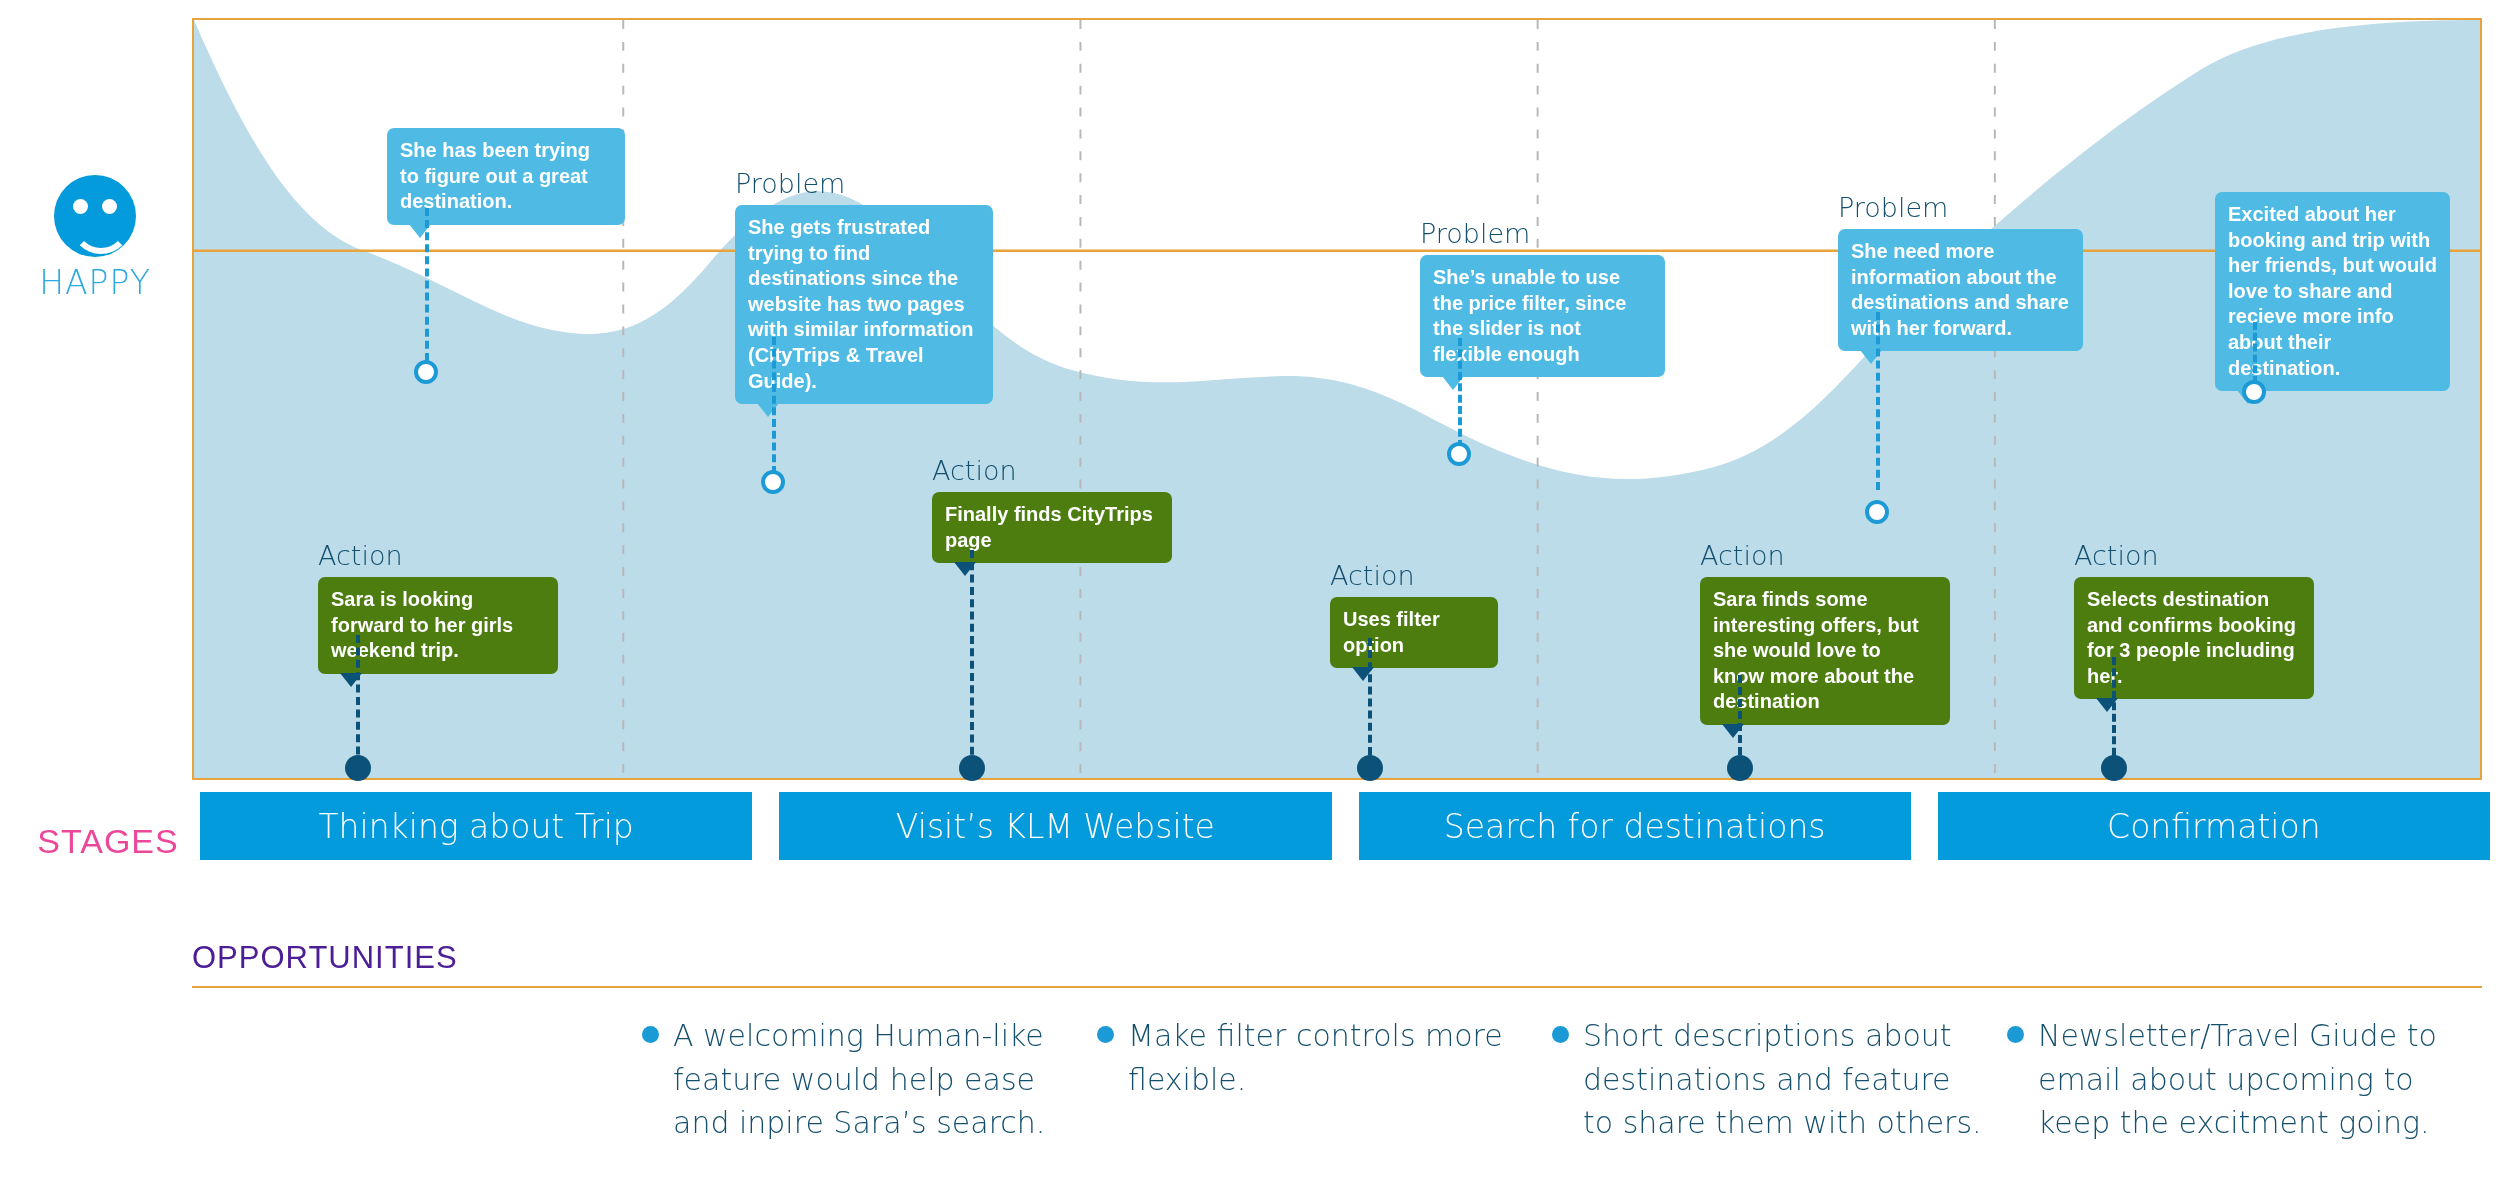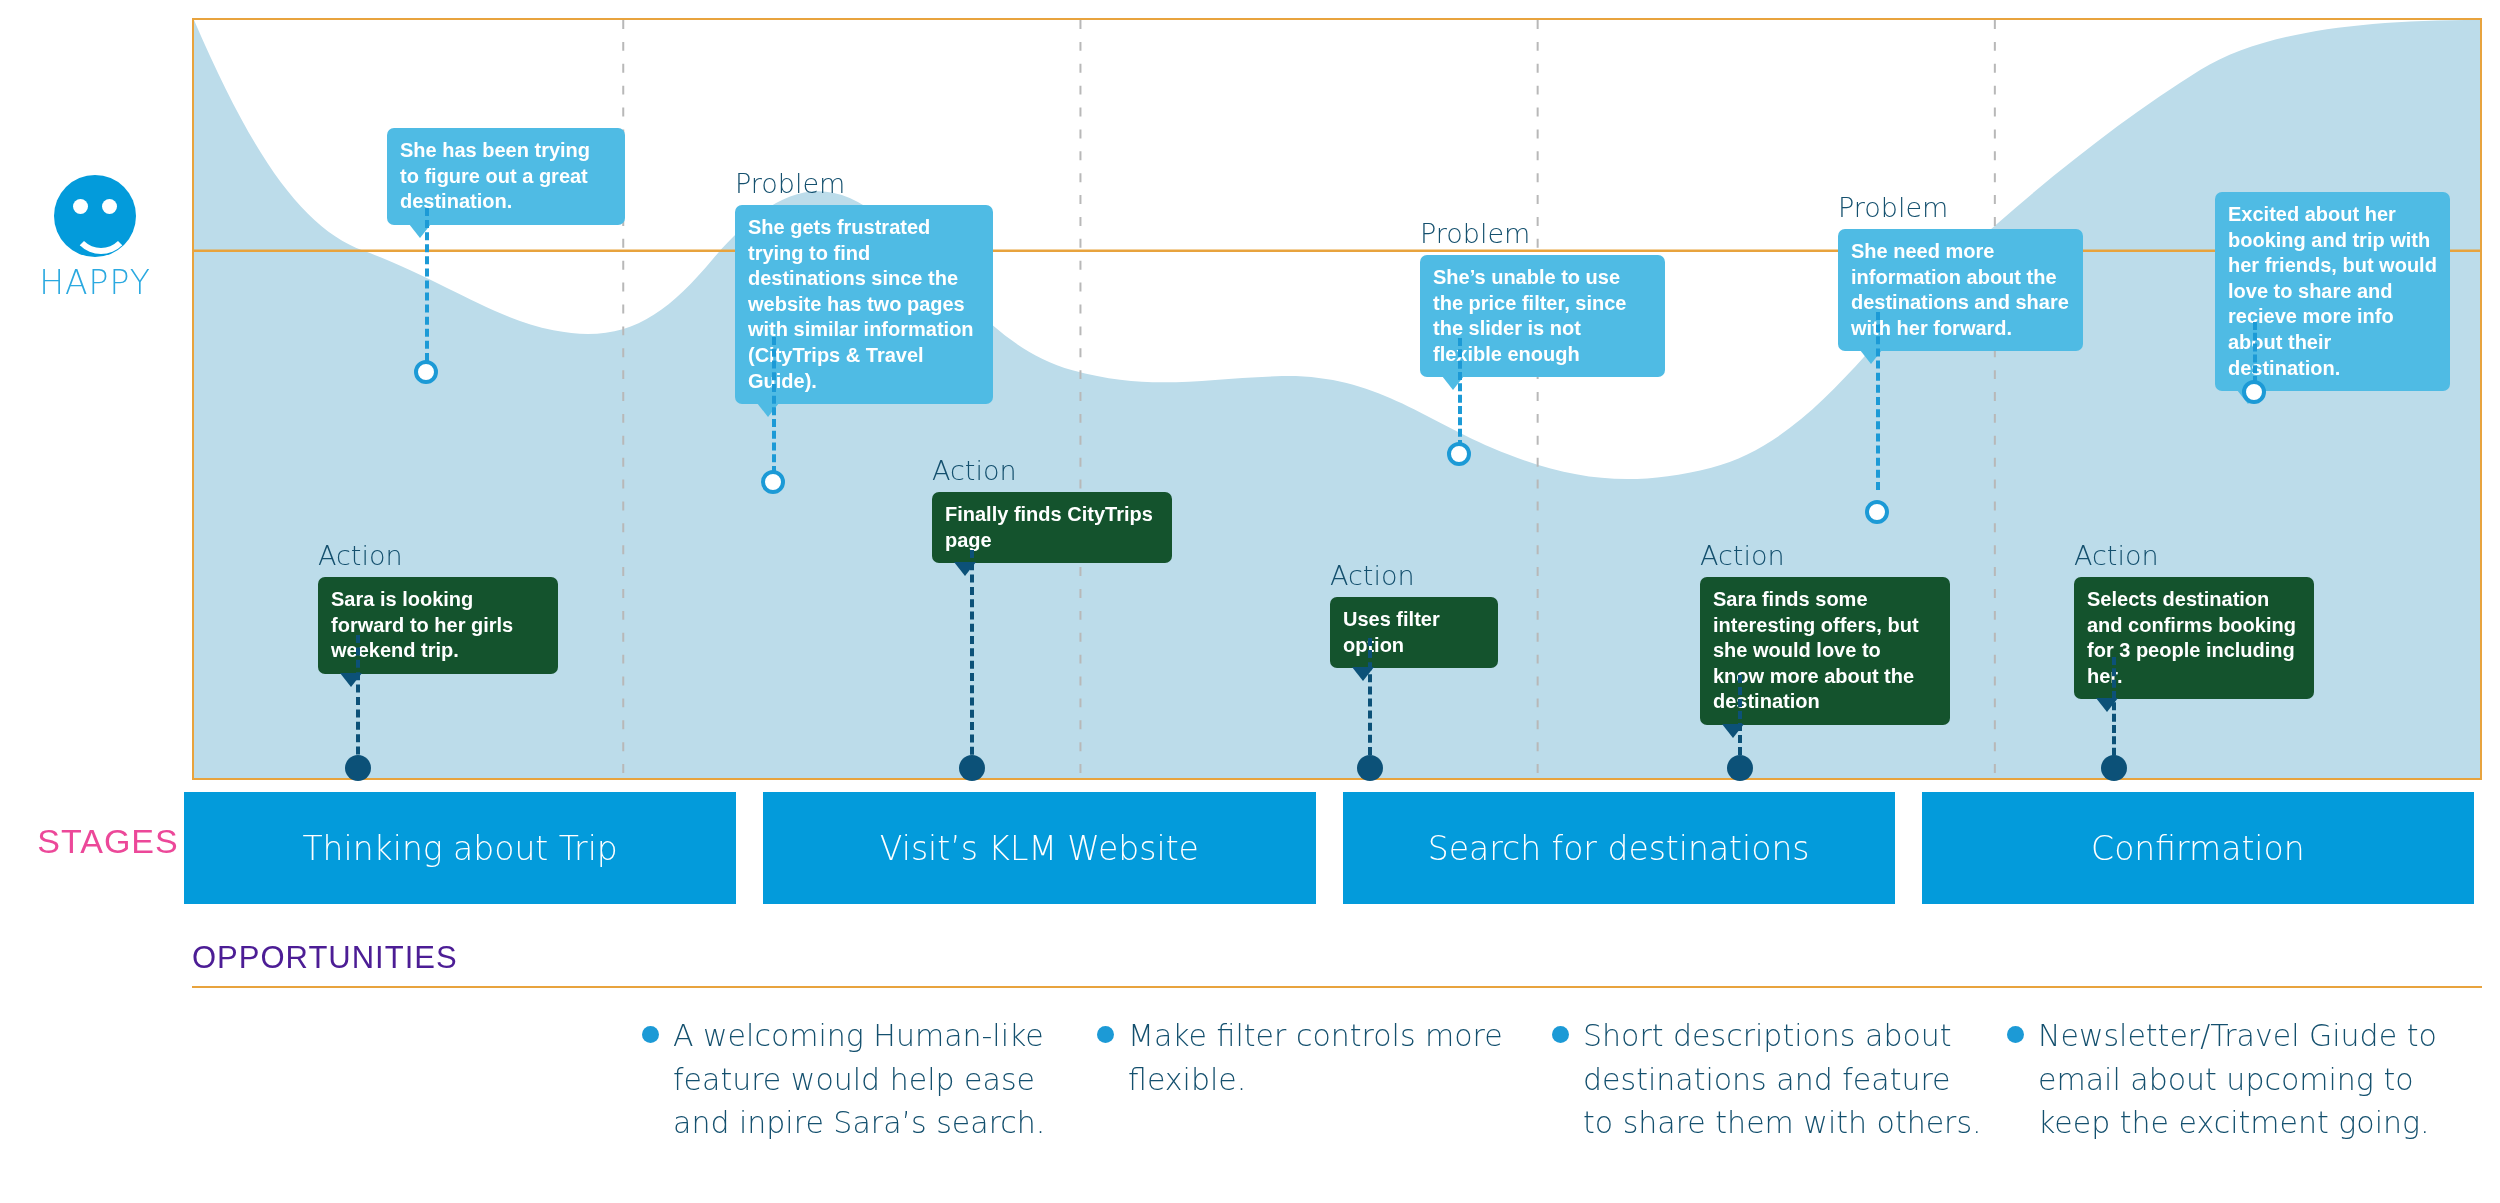--- a/index.html
+++ b/index.html
@@ -33,34 +33,34 @@
       border:2px solid #E8A33D;box-sizing:border-box;background:#fff;}
   #chart-svg{position:absolute;left:0;top:0;width:100%;height:100%;}
 
   
   .callout{position:absolute;}
   .callout .kicker{font-size:27px;color:#14506E;font-weight:300;margin-bottom:6px;
       font-family:"DejaVu Sans",sans-serif;}
   .bubble{position:relative;border-radius:7px;padding:10px 13px;color:#fff;
       font-size:20px;line-height:1.28;font-weight:bold;box-sizing:border-box;}
   .bubble.light{background:#4FBBE4;}
-  .bubble.dark{background:#14532d;}
+  .bubble.dark{background:#4d7c0f;}
   .bubble:after{content:"";position:absolute;left:22px;bottom:-13px;width:0;height:0;
       border-left:11px solid transparent;border-right:11px solid transparent;}
   .bubble.light:after{border-top:14px solid #4FBBE4;}
   .bubble.dark:after{border-top:14px solid #0C5178;}
 
   .leader{position:absolute;width:0;border-left:4px dashed #1C9AD6;}
   .leader.dark{border-left-color:#0C5178;}
   .ring{position:absolute;width:24px;height:24px;border-radius:50%;
       border:4px solid #1C9AD6;background:#fff;box-sizing:border-box;}
   .dot{position:absolute;width:26px;height:26px;border-radius:50%;background:#0C5178;}
 
   
-  #stages{position:absolute;left:184px;top:792px;width:2290px;height:112px;
+  #stages{position:absolute;left:200px;top:792px;width:2290px;height:68px;
       display:flex;gap:27px;}
   .stage{flex:1;background:#039BDB;display:flex;align-items:center;justify-content:center;
       color:#ffffff;font-size:33px;font-weight:300;
       font-family:"DejaVu Sans",sans-serif;text-align:center;}
 
   
   #opps{position:absolute;left:192px;top:940px;width:2290px;}
   #opps-title{font-size:31px;letter-spacing:1px;color:#4c1d95;font-weight:300;
       padding-bottom:10px;}
   #opps-rule{height:2px;background:#E8A33D;width:2290px;}

